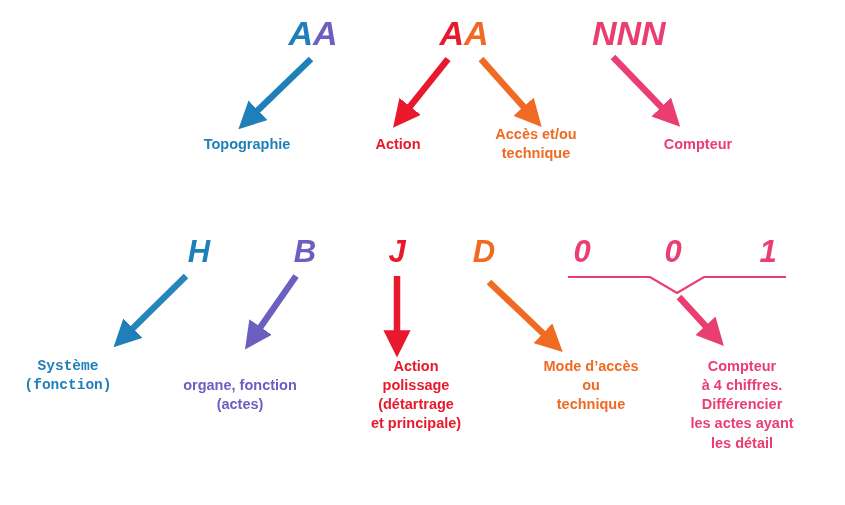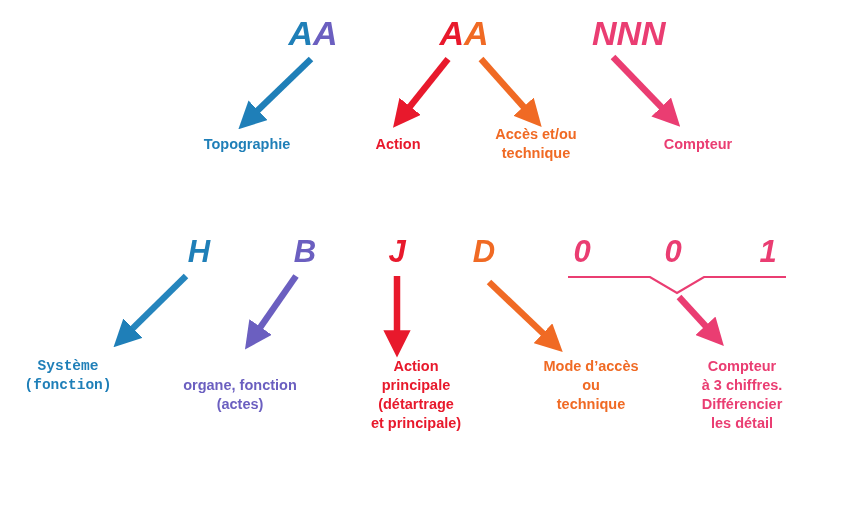--- a/index.html
+++ b/index.html
@@ -154,31 +154,32 @@
     <span class="l2">(fonction)</span>
   </div>
 
   <div class="label ctr purple" style="left:240px; top:376px;">
     <span>organe, fonction</span>
     <span class="l2">(actes)</span>
   </div>
 
   <div class="label ctr red" style="left:416px; top:357px;">
     <span>Action</span>
-    <span class="l2">principale</span>
+    <span class="l2">polissage</span>
     <span class="l2">(détartrage</span>
     <span class="l2">et principale)</span>
   </div>
 
   <div class="label ctr orange" style="left:591px; top:357px;">
     <span>Mode d’accès</span>
     <span class="l2">ou</span>
     <span class="l2">technique</span>
   </div>
 
   <div class="label ctr pink" style="left:742px; top:357px;">
     <span>Compteur</span>
-    <span class="l2">à 3 chiffres.</span>
+    <span class="l2">à 4 chiffres.</span>
     <span class="l2">Différencier</span>
+    <span class="l2">les actes ayant</span>
     <span class="l2">les détail</span>
   </div>
 
 </div>
 
 </body></html>

